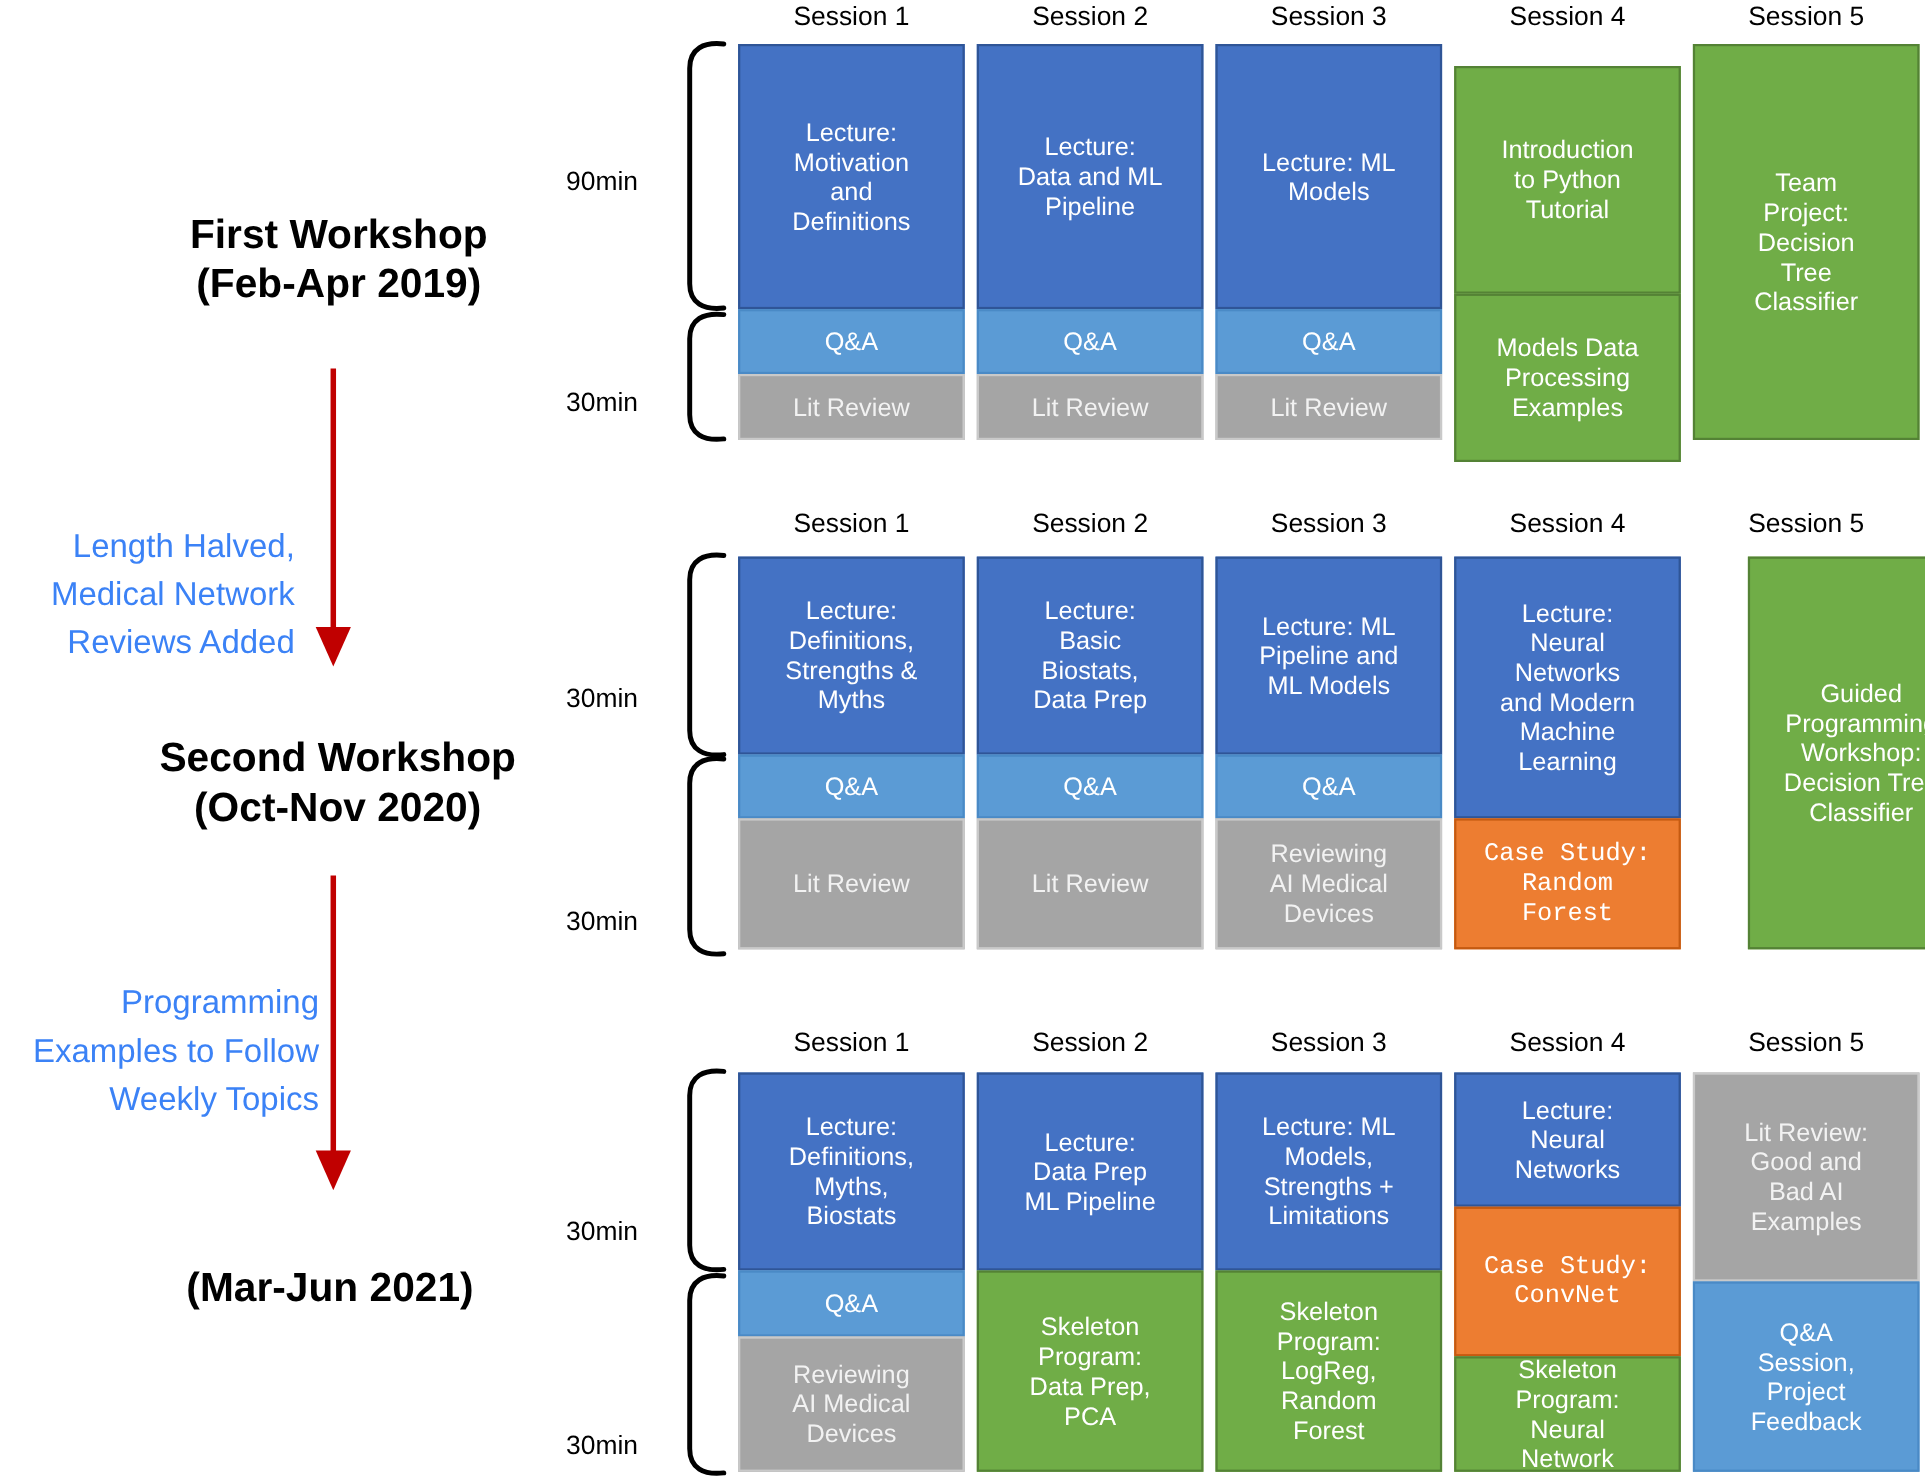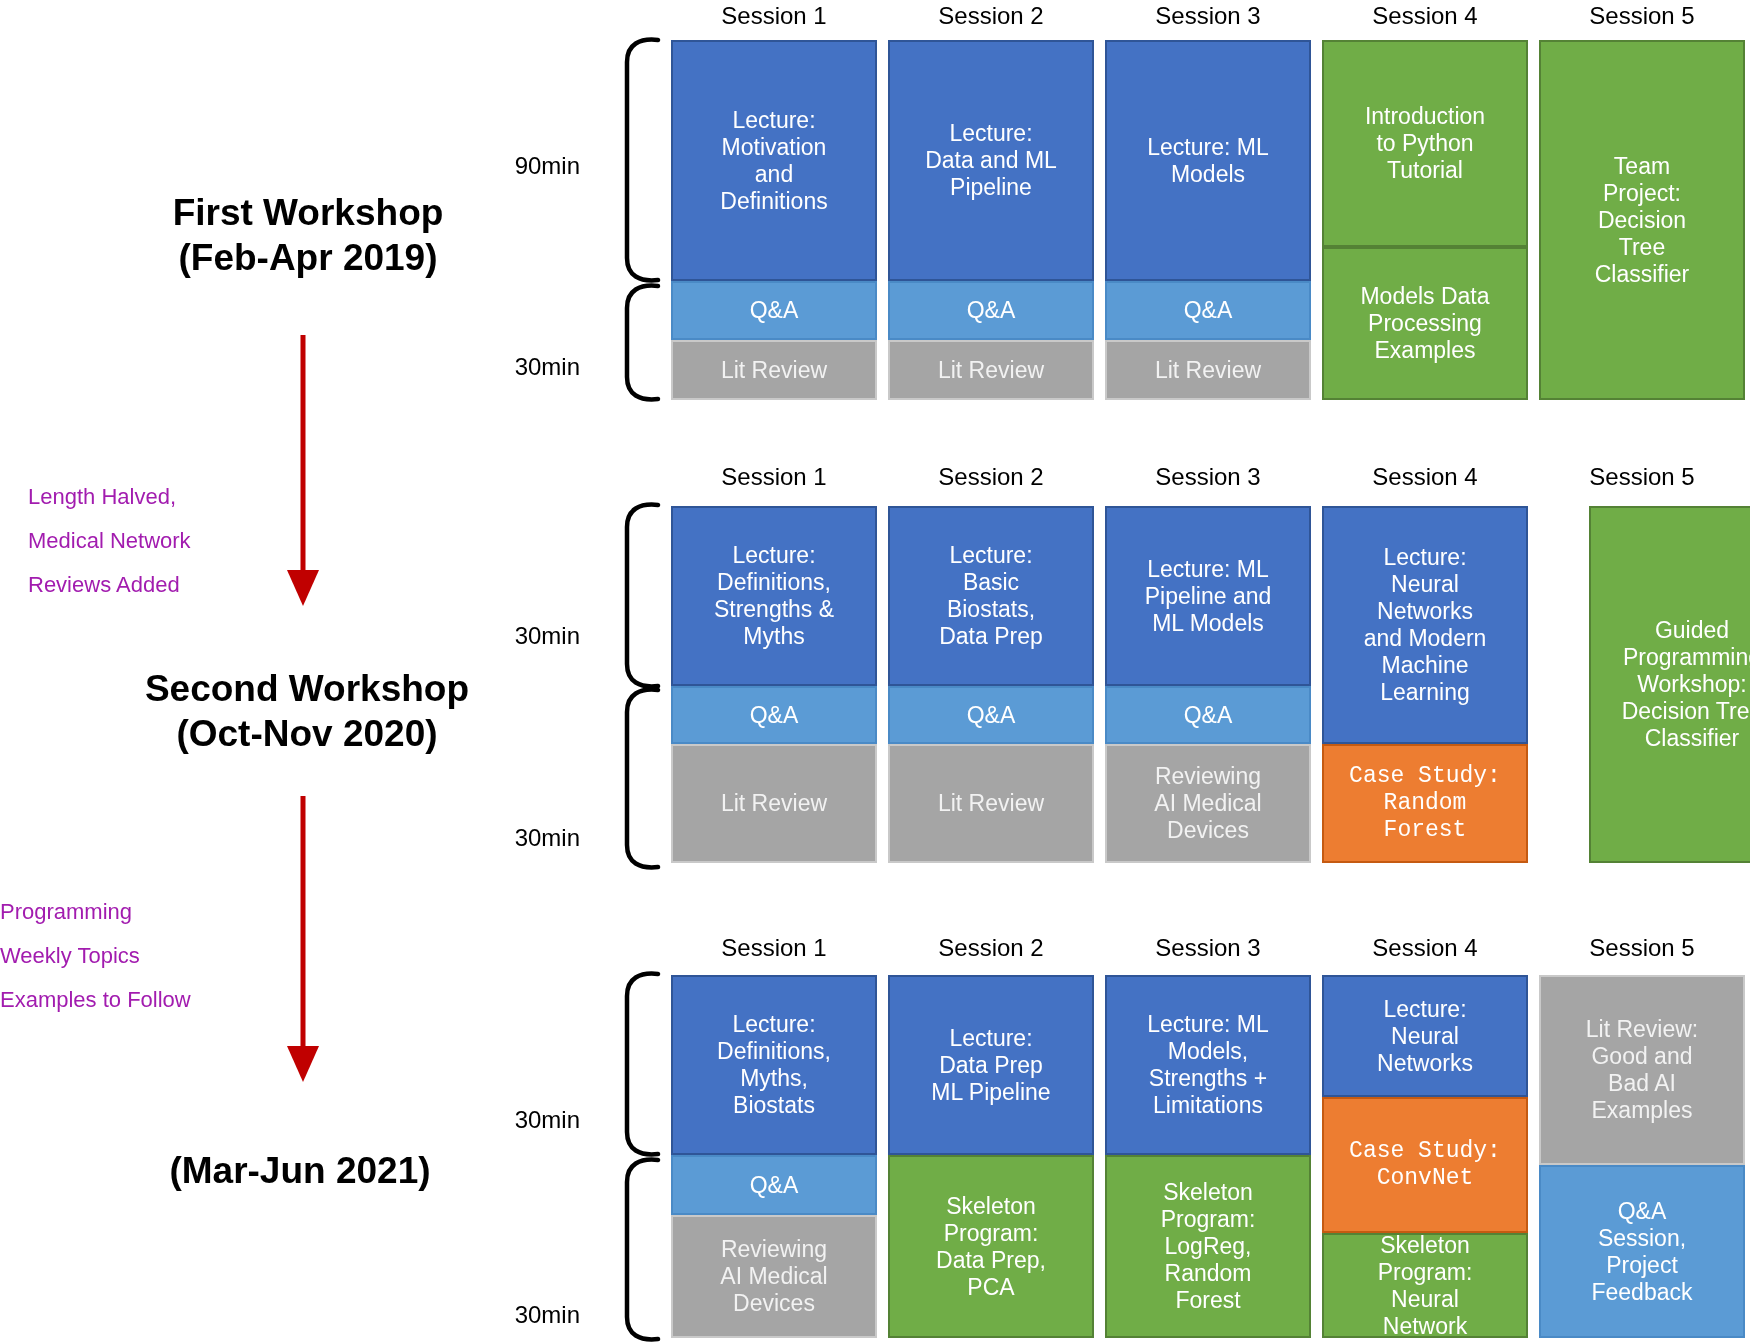--- a/index.html
+++ b/index.html
@@ -20,21 +20,21 @@
   }
   .block.lecture{background:var(--lecture-blue);border-color:var(--lecture-blue-border);}
   .block.qa{background:var(--qa-blue);border-color:var(--qa-blue-border);}
   .block.review{background:var(--review-gray);border-color:var(--review-gray-border);color:#f2f2f2;}
   .block.programming{background:var(--prog-green);border-color:var(--prog-green-border);}
   .block.case-study{background:var(--case-orange);border-color:var(--case-orange-border);font-family:Liberation Mono, monospace;}
   .workshop-title{
     position:absolute;text-align:center;font-weight:bold;font-size:37px;line-height:45px;color:#000;
   }
   .transition-note{
-    position:absolute;text-align:left;font-size:22px;line-height:44px;color:#a21caf;
+    position:absolute;text-align:right;font-size:30px;line-height:44px;color:#3b82f6;
   }
   .time-label{
     position:absolute;width:120px;text-align:right;font-size:24px;color:#000;white-space:nowrap;
   }
 </style>
 </head>
 <body>
 
 <div id="canvas">
 
@@ -66,22 +66,22 @@
     <div>Reviews Added</div>
   </div>
 
   <div class="workshop-title" style="left:107px;top:666px;width:400px;">
     <div>Second Workshop</div>
     <div>(Oct-Nov 2020)</div>
   </div>
 
   <div class="transition-note" style="left:0px;top:890px;width:290px;">
     <div>Programming</div>
+    <div>Examples to Follow</div>
     <div>Weekly Topics</div>
-    <div>Examples to Follow</div>
   </div>
 
   <div class="workshop-title" style="left:100px;top:1148px;width:400px;">
     <div>(Mar-Jun 2021)</div>
   </div>
 
   <div class="time-label" style="left:460px;top:152px;">90min</div>
   <div class="time-label" style="left:460px;top:353px;">30min</div>
   <div class="time-label" style="left:460px;top:622px;">30min</div>
   <div class="time-label" style="left:460px;top:824px;">30min</div>
@@ -109,21 +109,21 @@
         <div class="block qa" style="height: 59px;">Q&amp;A</div>
         <div class="block review" style="height: 60px;">Lit Review</div>
       </div>
       <div class="column" style="left: 1105px; top: 40px;">
         <div class="block lecture" style="height: 241px;">Lecture: ML
 Models</div>
         <div class="block qa" style="height: 59px;">Q&amp;A</div>
         <div class="block review" style="height: 60px;">Lit Review</div>
       </div>
       <div class="column" style="left: 1322px; top: 40px;">
-        <div class="block programming" style="height: 207px;">Introduction
+        <div class="block programming" style="height: 207px; margin-top: 20px;">Introduction
 to Python
 Tutorial</div>
         <div class="block programming" style="height: 153px;">Models Data
 Processing
 Examples</div>
       </div>
       <div class="column" style="left: 1539px; top: 40px;">
         <div class="block programming" style="height: 360px;">Team
 Project:
 Decision

